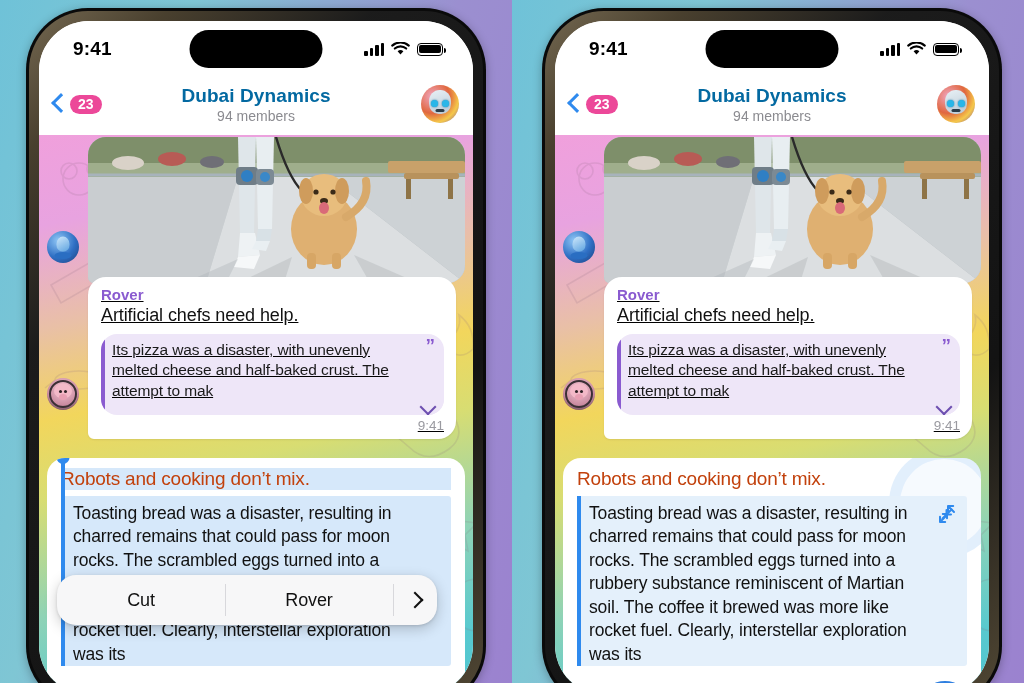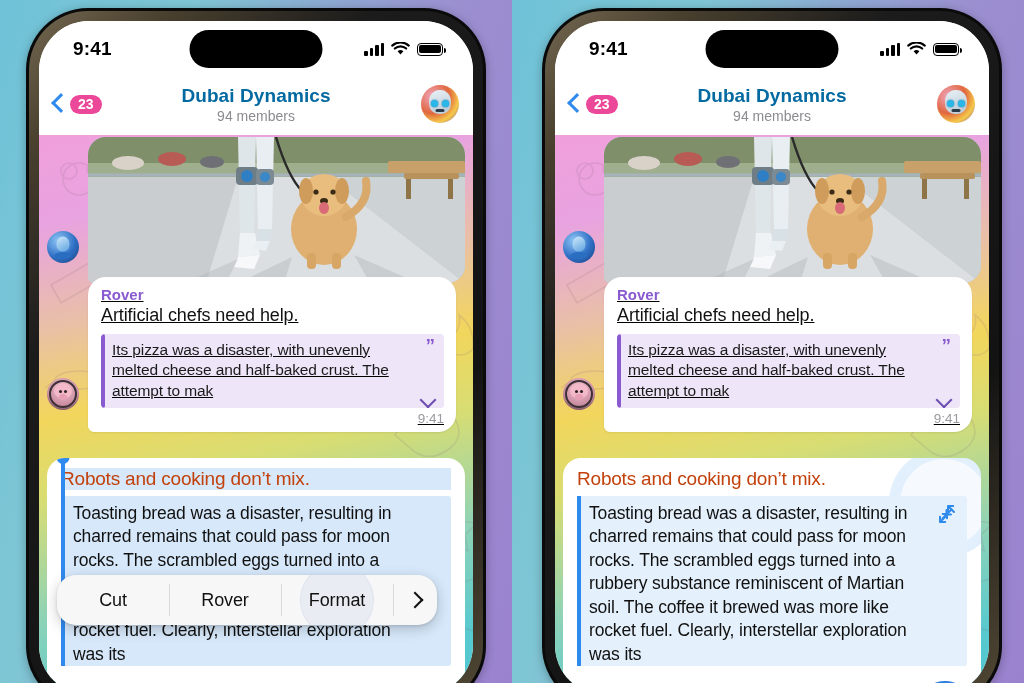--- a/index.html
+++ b/index.html
@@ -137,22 +137,22 @@
     position:absolute; left:49px; right:17px;
     background:#ffffff; border-radius:18px 18px 18px 6px;
     padding:9px 12px 6px 13px;
     box-shadow:0 1px 2px rgba(0,0,0,.08);
     text-decoration:underline;
   }
   .sender-name { font-size:15px; font-weight:600; color:#8a5bd0; margin-bottom:1px; }
   .msg-text { font-size:18px; color:#111; line-height:1.26; letter-spacing:-.1px; }
   .quote-block {
     position:relative; margin-top:7px;
-    background:#eee6f8; border-radius:4px;
-    padding:6px 34px 7px 11px; overflow:hidden;
+    background:#eee6f8; border-radius:16px;
+    padding:6px 34px 14px 11px; overflow:hidden;
   }
   .quote-block::before {
     content:""; position:absolute; left:0; top:0; bottom:0; width:3.5px;
     background:#8a5bd0; border-radius:3px;
   }
   .quote-text { font-size:15.5px; color:#1a1a1a; line-height:1.32; letter-spacing:-.1px; }
   .quote-fade {
     position:absolute; right:0; bottom:0; width:132px; height:26px;
     background:linear-gradient(90deg, rgba(238,230,248,0) 0%, rgba(238,230,248,.88) 45%, #eee6f8 80%);
   }
@@ -374,24 +374,20 @@
             </div>
             <div class="sel-caret" style="left:14px; top:2px; height:40px;"></div>
           </div>
 
           <div class="ctx-menu">
             <div class="ctx-item">
               <span>Cut</span>
             </div>
             <div class="ctx-item">
               <span>Rover</span>
-            </div>
-            <div class="ctx-item">
-              <div class="ctx-ripple"></div>
-              <span style="position:relative">Format</span>
             </div>
             <div class="ctx-item arrow">
               <div class="ctx-arrow-glyph"></div>
             </div>
           </div>
 
         </div>
       </div>
     </div>
   </div>

